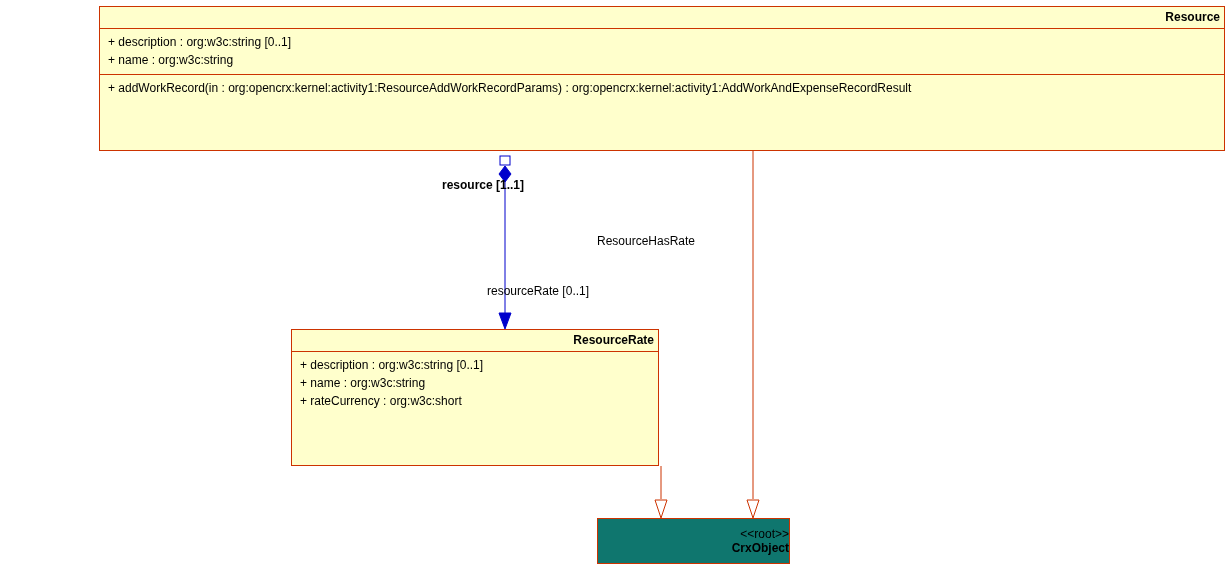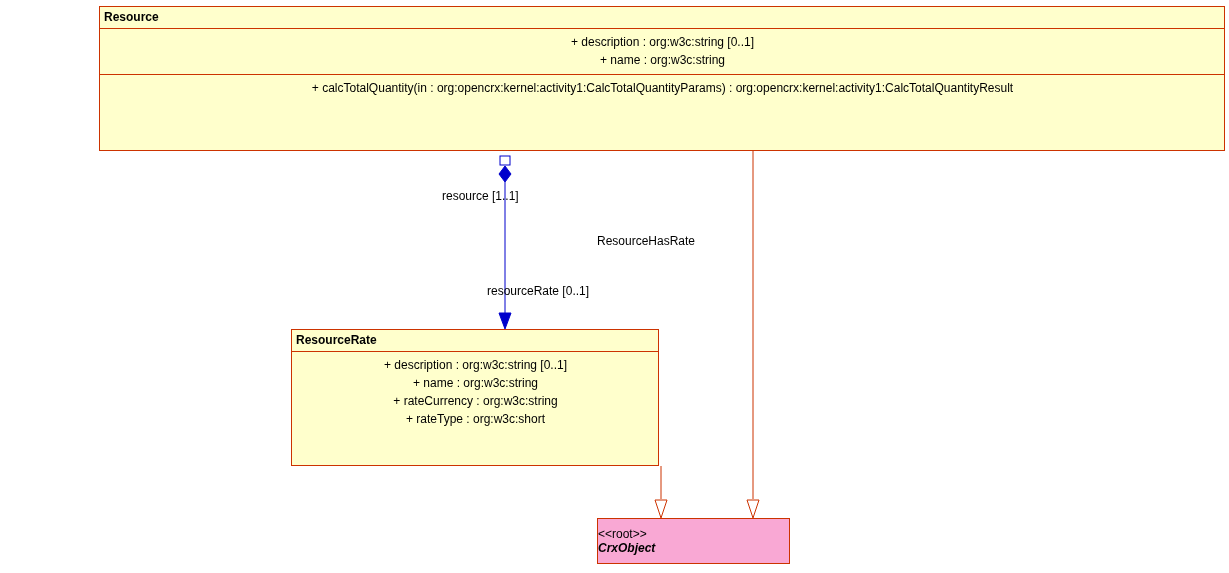--- a/index.html
+++ b/index.html
@@ -30,34 +30,33 @@
     pointer-events: none;
   }
   .uml-class {
     position: absolute;
     box-sizing: border-box;
     background: #ffffcc;
     border: 1px solid #cc3300;
     font-size: 12px;
   }
   .uml-class .title {
-    text-align: left;
+    text-align: right;
     font-weight: bold;
     padding: 3px 4px 4px 4px;
     line-height: 14px;
   }
   .uml-class .sep {
     border-top: 1px solid #cc3300;
     height: 0;
     font-size: 0;
     line-height: 0;
   }
   .uml-class .compartment {
     padding: 4px 1px 5px 0;
-    text-align: center;
   }
   .uml-class .member {
     padding: 1px 6px 1px 8px;
     line-height: 16px;
     white-space: nowrap;
   }
   
   #class-resource {
     left: 99px;
     top: 6px;
@@ -70,47 +69,46 @@
     top: 329px;
     width: 368px;
     height: 137px;
   }
   
   #class-crxobject {
     left: 597px;
     top: 518px;
     width: 193px;
     height: 46px;
-    background: #f9a8d4;
+    background: #0f766e;
     border: 1px solid #cc3300;
     display: flex;
     flex-direction: column;
-    align-items: flex-start;
+    align-items: flex-end;
     justify-content: center;
   }
   #class-crxobject .stereotype {
     text-align: center;
     line-height: 14px;
     font-size: 12px;
   }
   #class-crxobject .cname {
     text-align: center;
     font-weight: bold;
-    font-style: italic;
     line-height: 15px;
     font-size: 12px;
   }
   .edge-label {
     position: absolute;
     font-size: 12px;
     color: #000000;
     white-space: nowrap;
     line-height: 14px;
   }
-  #label-resource-role { left: 442px; top: 189px; }
+  #label-resource-role { left: 442px; top: 178px; font-weight: bold; }
   #label-resourcerate-role { left: 463px; top: 284px; padding-left: 24px; }
   #label-assoc-name { left: 597px; top: 234px; }
 </style>
 </head>
 <body>
 
 <div class="canvas">
 
   <svg class="edges" viewBox="0 0 1229 573">
 
@@ -128,32 +126,31 @@
 
   <div class="uml-class" id="class-resource">
     <div class="title">Resource</div>
     <div class="sep"></div>
     <div class="compartment">
       <div class="member">+ description : org:w3c:string [0..1]</div>
       <div class="member">+ name : org:w3c:string</div>
     </div>
     <div class="sep"></div>
     <div class="compartment">
-      <div class="member">+ calcTotalQuantity(in : org:opencrx:kernel:activity1:CalcTotalQuantityParams) : org:opencrx:kernel:activity1:CalcTotalQuantityResult</div>
+      <div class="member">+ addWorkRecord(in : org:opencrx:kernel:activity1:ResourceAddWorkRecordParams) : org:opencrx:kernel:activity1:AddWorkAndExpenseRecordResult</div>
     </div>
   </div>
 
   <div class="uml-class" id="class-resourcerate">
     <div class="title">ResourceRate</div>
     <div class="sep"></div>
     <div class="compartment">
       <div class="member">+ description : org:w3c:string [0..1]</div>
       <div class="member">+ name : org:w3c:string</div>
-      <div class="member">+ rateCurrency : org:w3c:string</div>
-      <div class="member">+ rateType : org:w3c:short</div>
+      <div class="member">+ rateCurrency : org:w3c:short</div>
     </div>
   </div>
 
   <div class="uml-class" id="class-crxobject">
     <div class="stereotype">&lt;&lt;root&gt;&gt;</div>
     <div class="cname">CrxObject</div>
   </div>
 
   <div class="edge-label" id="label-resource-role">resource [1..1]</div>
   <div class="edge-label" id="label-resourcerate-role">resourceRate [0..1]</div>

